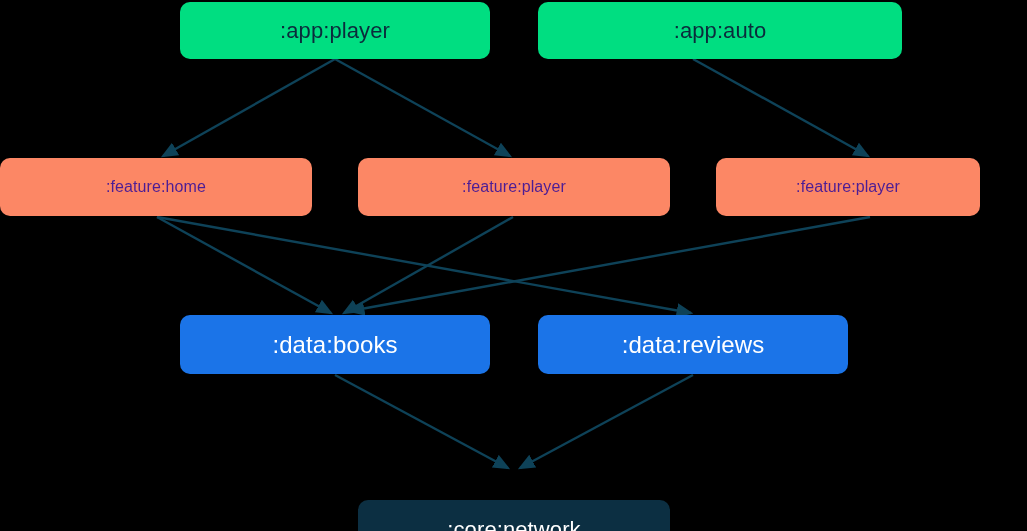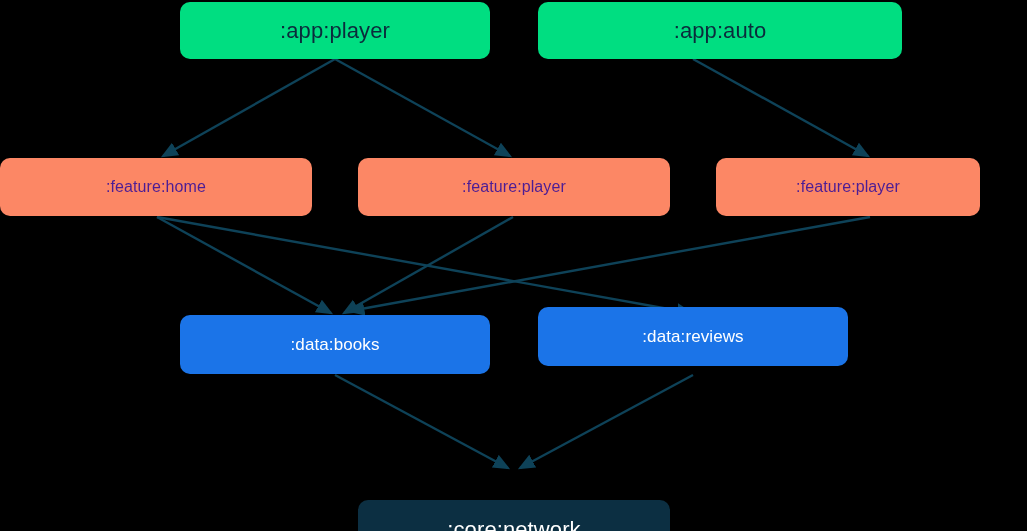--- a/index.html
+++ b/index.html
@@ -50,21 +50,21 @@
     font-size: 22px;
   }
   .node.feature {
     background: #fc8765;
     color: #4c1d95;
     font-size: 16px;
   }
   .node.data {
     background: #1b74e8;
     color: #ffffff;
-    font-size: 17px;
+    font-size: 24px;
   }
   .node.core {
     background: #0c2f42;
     color: #ffffff;
     font-size: 22px;
   }
 </style>
 </head>
 <body>
 
@@ -101,21 +101,21 @@
       </div>
       <div class="node feature" style="left: 358px; top: 158px; width: 312px; height: 58px;">
         <span class="node-label">:feature:player</span>
       </div>
       <div class="node feature" style="left: 716px; top: 158px; width: 264px; height: 58px;">
         <span class="node-label">:feature:player</span>
       </div>
       <div class="node data" style="left: 180px; top: 315px; width: 310px; height: 59px;">
         <span class="node-label">:data:books</span>
       </div>
-      <div class="node data" style="left: 538px; top: 307px; width: 310px; height: 59px;">
+      <div class="node data" style="left: 538px; top: 315px; width: 310px; height: 59px;">
         <span class="node-label">:data:reviews</span>
       </div>
       <div class="node core" style="left: 358px; top: 470px; width: 312px; height: 60px; margin-top: 30px;">
         <span class="node-label">:core:network</span>
       </div>
     </div>
 
 </div>
 
 </body></html>

